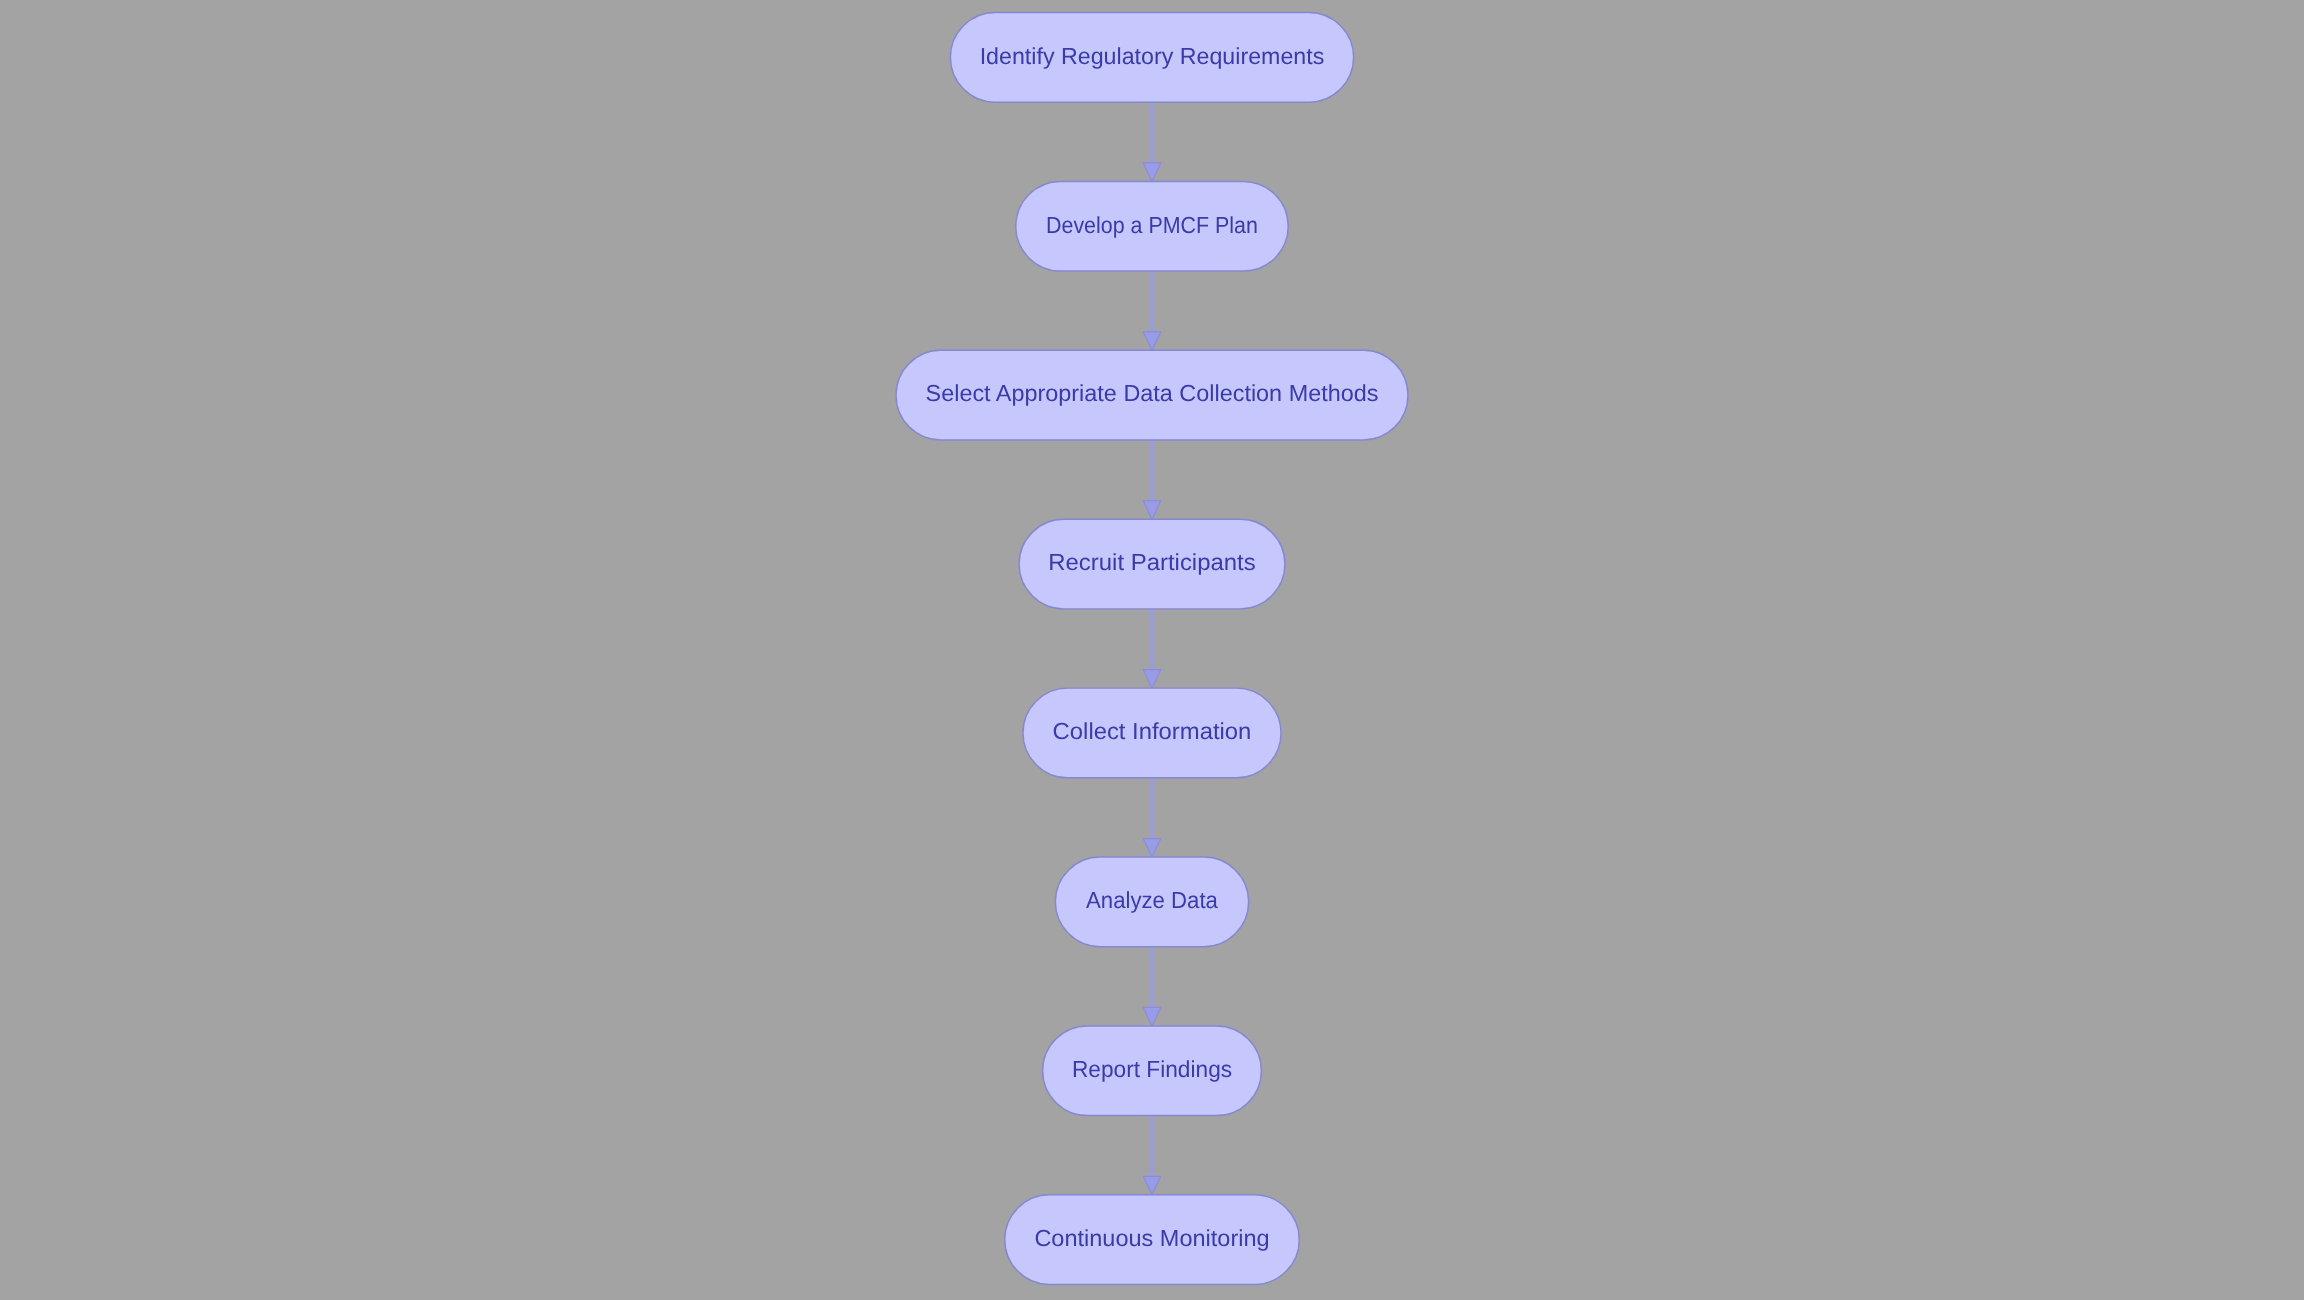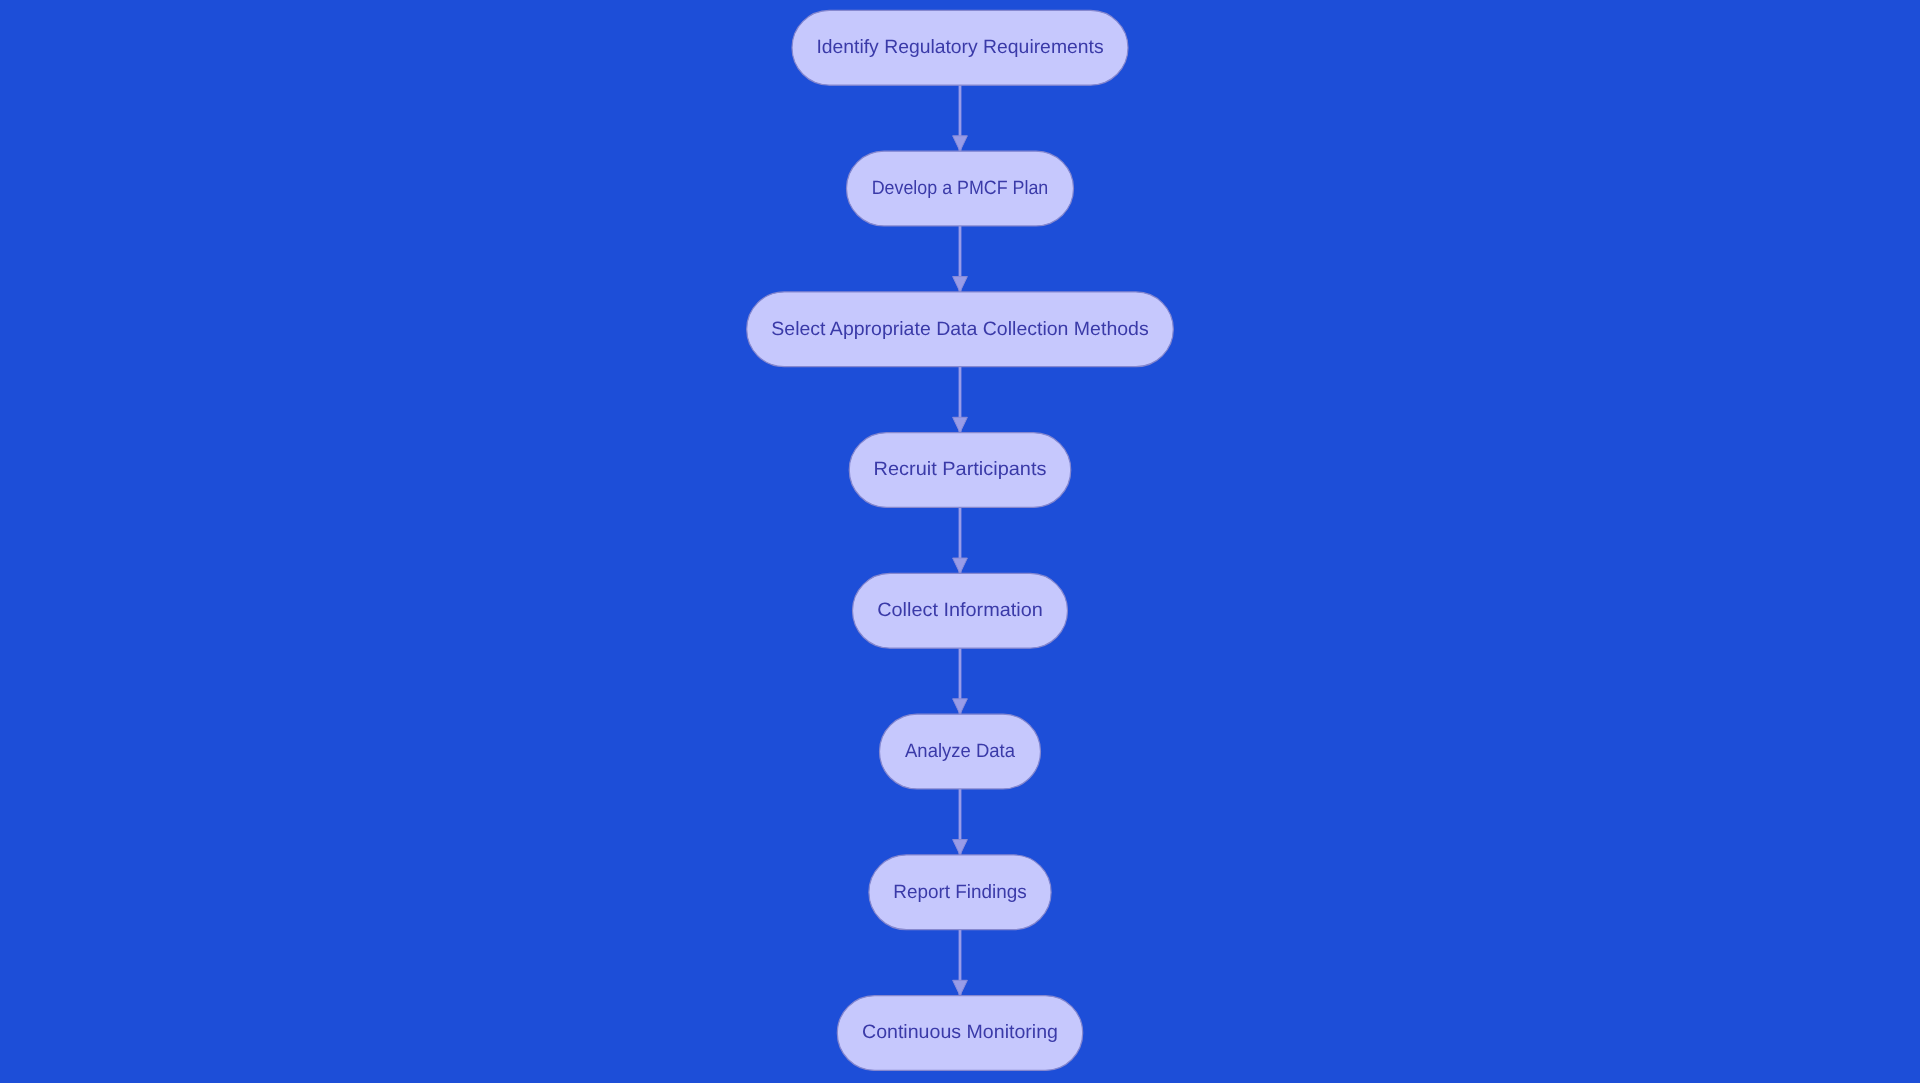--- a/index.html
+++ b/index.html
@@ -10,21 +10,21 @@
                  transform:translateZ(0);}
   .node-label{font-family:"Liberation Sans",sans-serif;font-weight:400;
               text-anchor:middle;text-rendering:geometricPrecision;
               -webkit-font-smoothing:antialiased;}
   .node-stadium-shape{}
   .edge-line{fill:none;}
 </style>
 </head>
 <body>
 
-<div id="flowchart" style="background: #1d4ed8;">
+<div id="flowchart" style="background: #a3a3a3;">
 <svg id="flowchart-svg" width="1920" height="1083" viewBox="0 0 1920 1083">
 
   <g id="edges-layer">
     <g>
       <path class="edge-line" d="M 960 85.15 L 960 151.20" stroke="#989ce8" stroke-width="2.8"></path>
       <path class="arrowhead" d="M 952.65 135.80 L 967.35 135.80 L 960 151.20 Z" fill="#989ce8" stroke="#8a8cd8" stroke-width="1" stroke-linejoin="miter"></path>
     </g>
     <g>
       <path class="edge-line" d="M 960 225.90 L 960 291.95" stroke="#989ce8" stroke-width="2.8"></path>
       <path class="arrowhead" d="M 952.65 276.55 L 967.35 276.55 L 960 291.95 Z" fill="#989ce8" stroke="#8a8cd8" stroke-width="1" stroke-linejoin="miter"></path>

